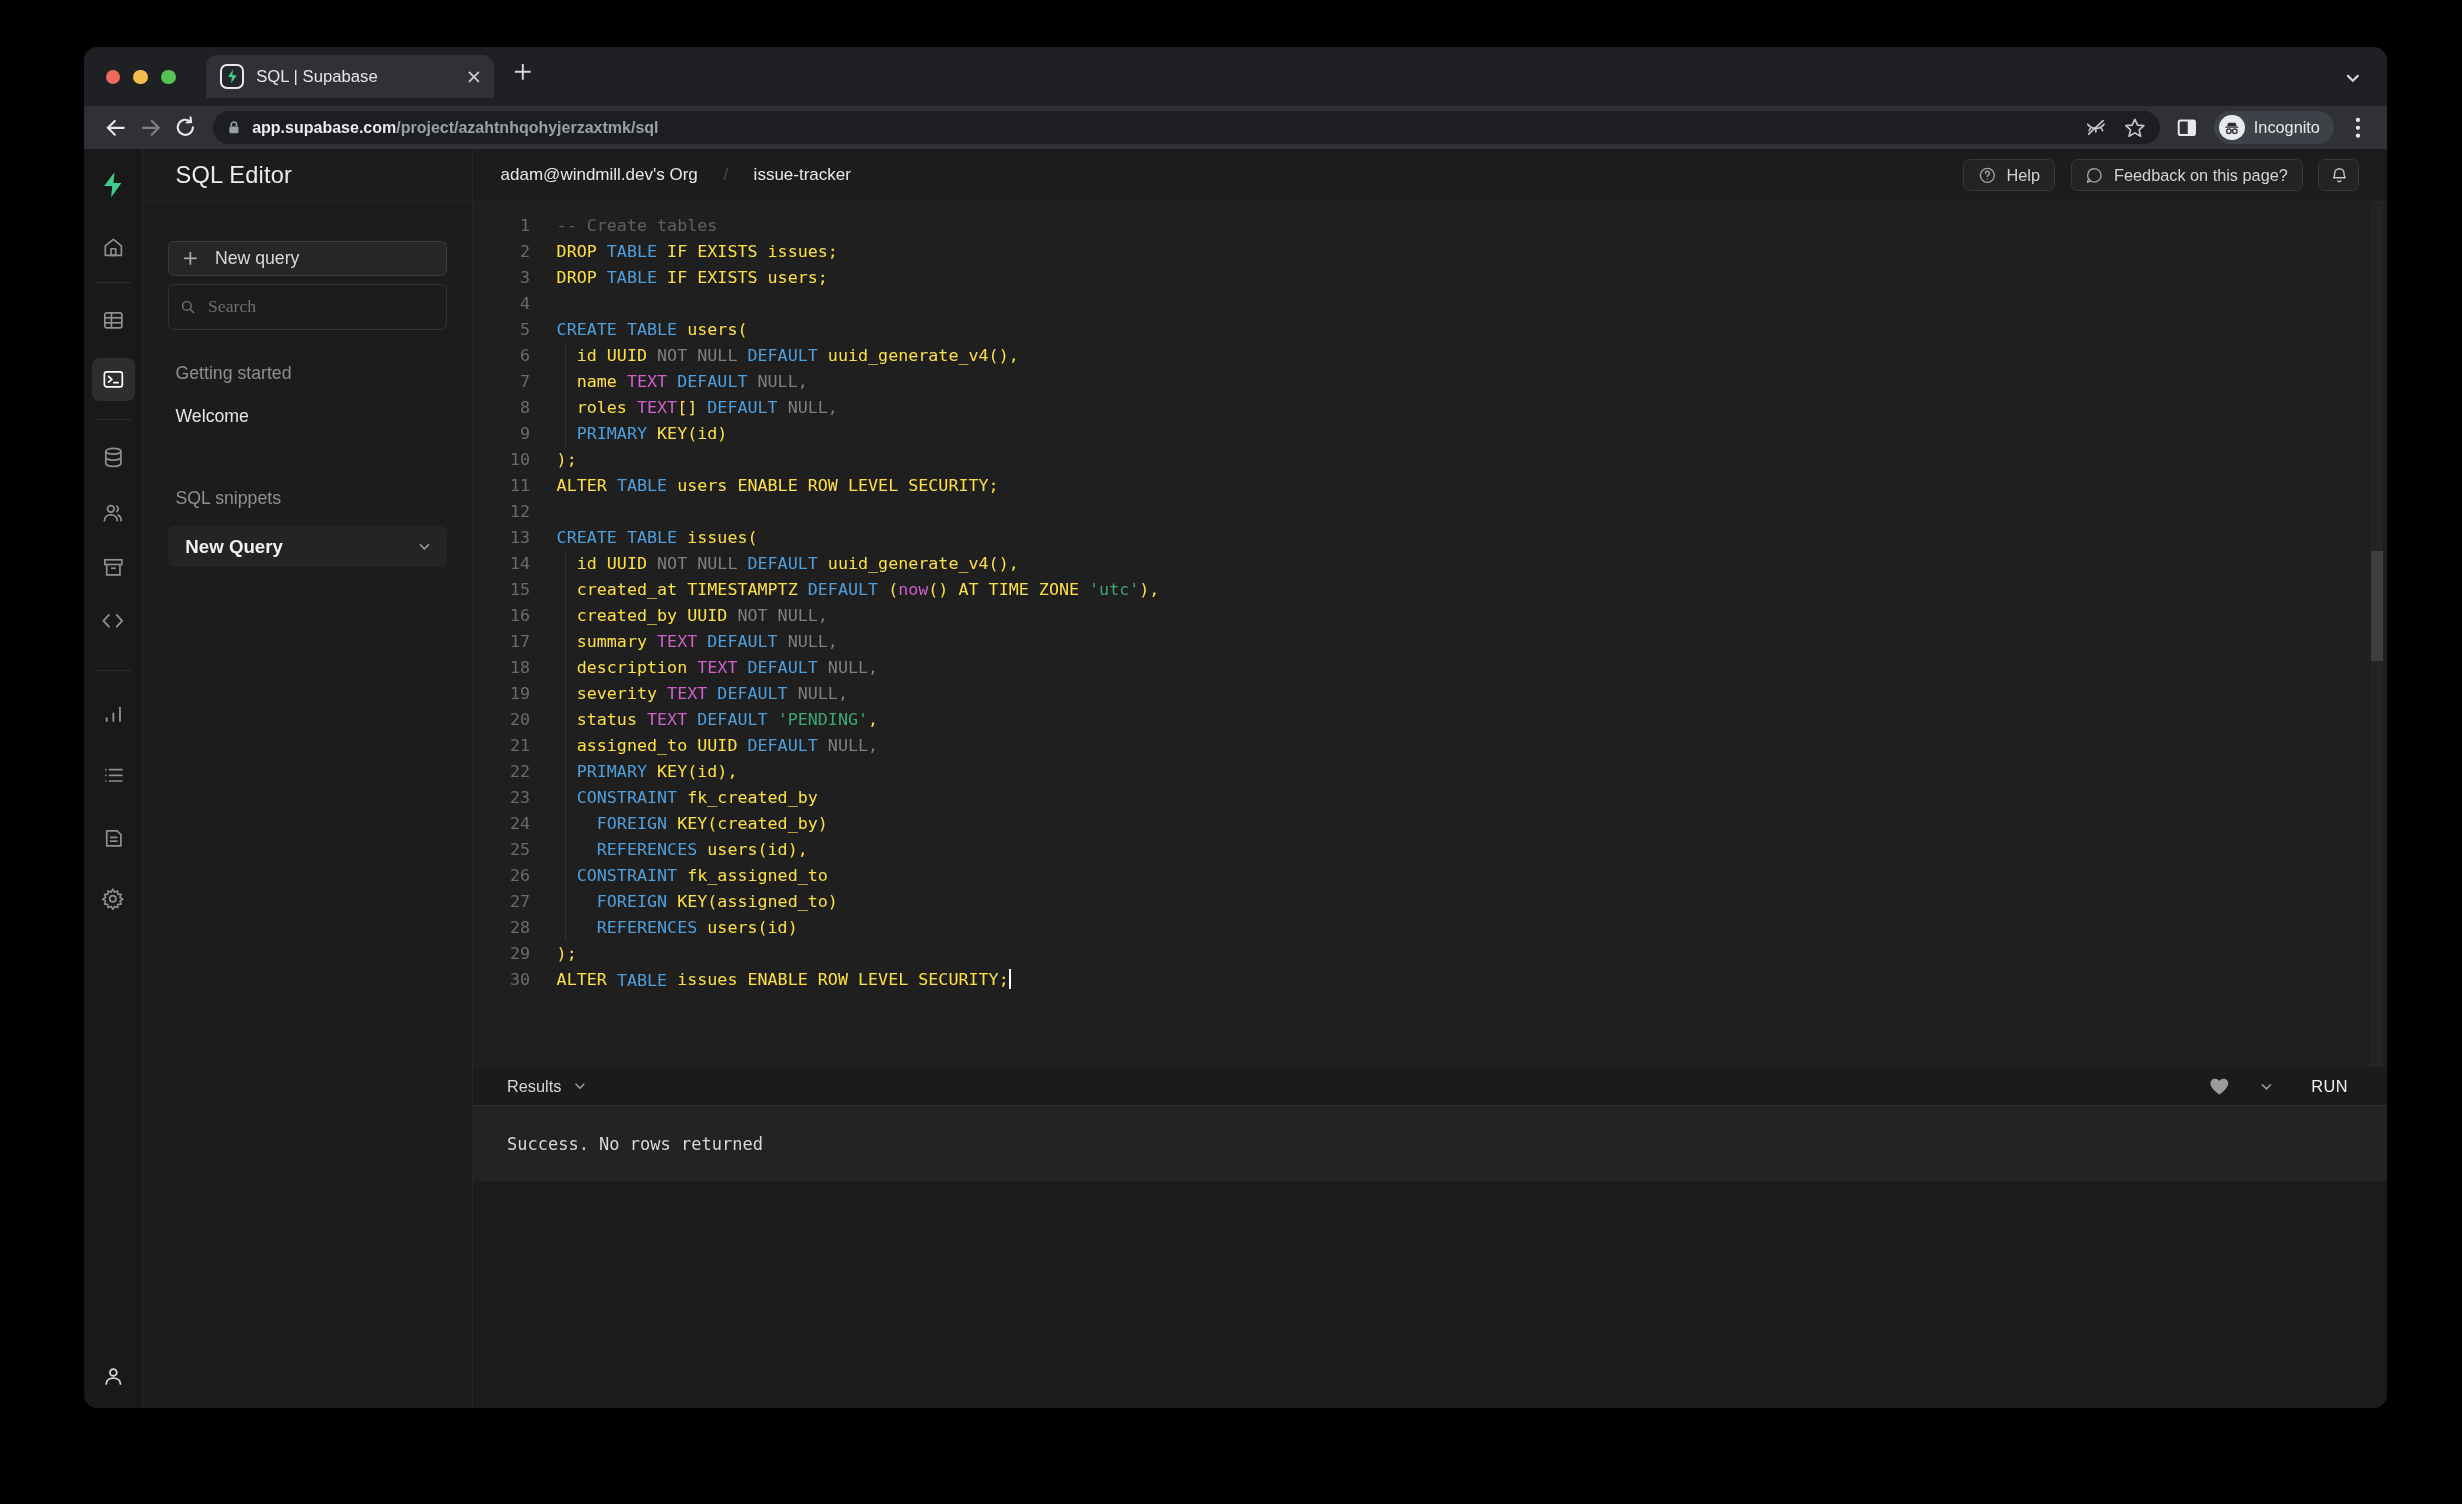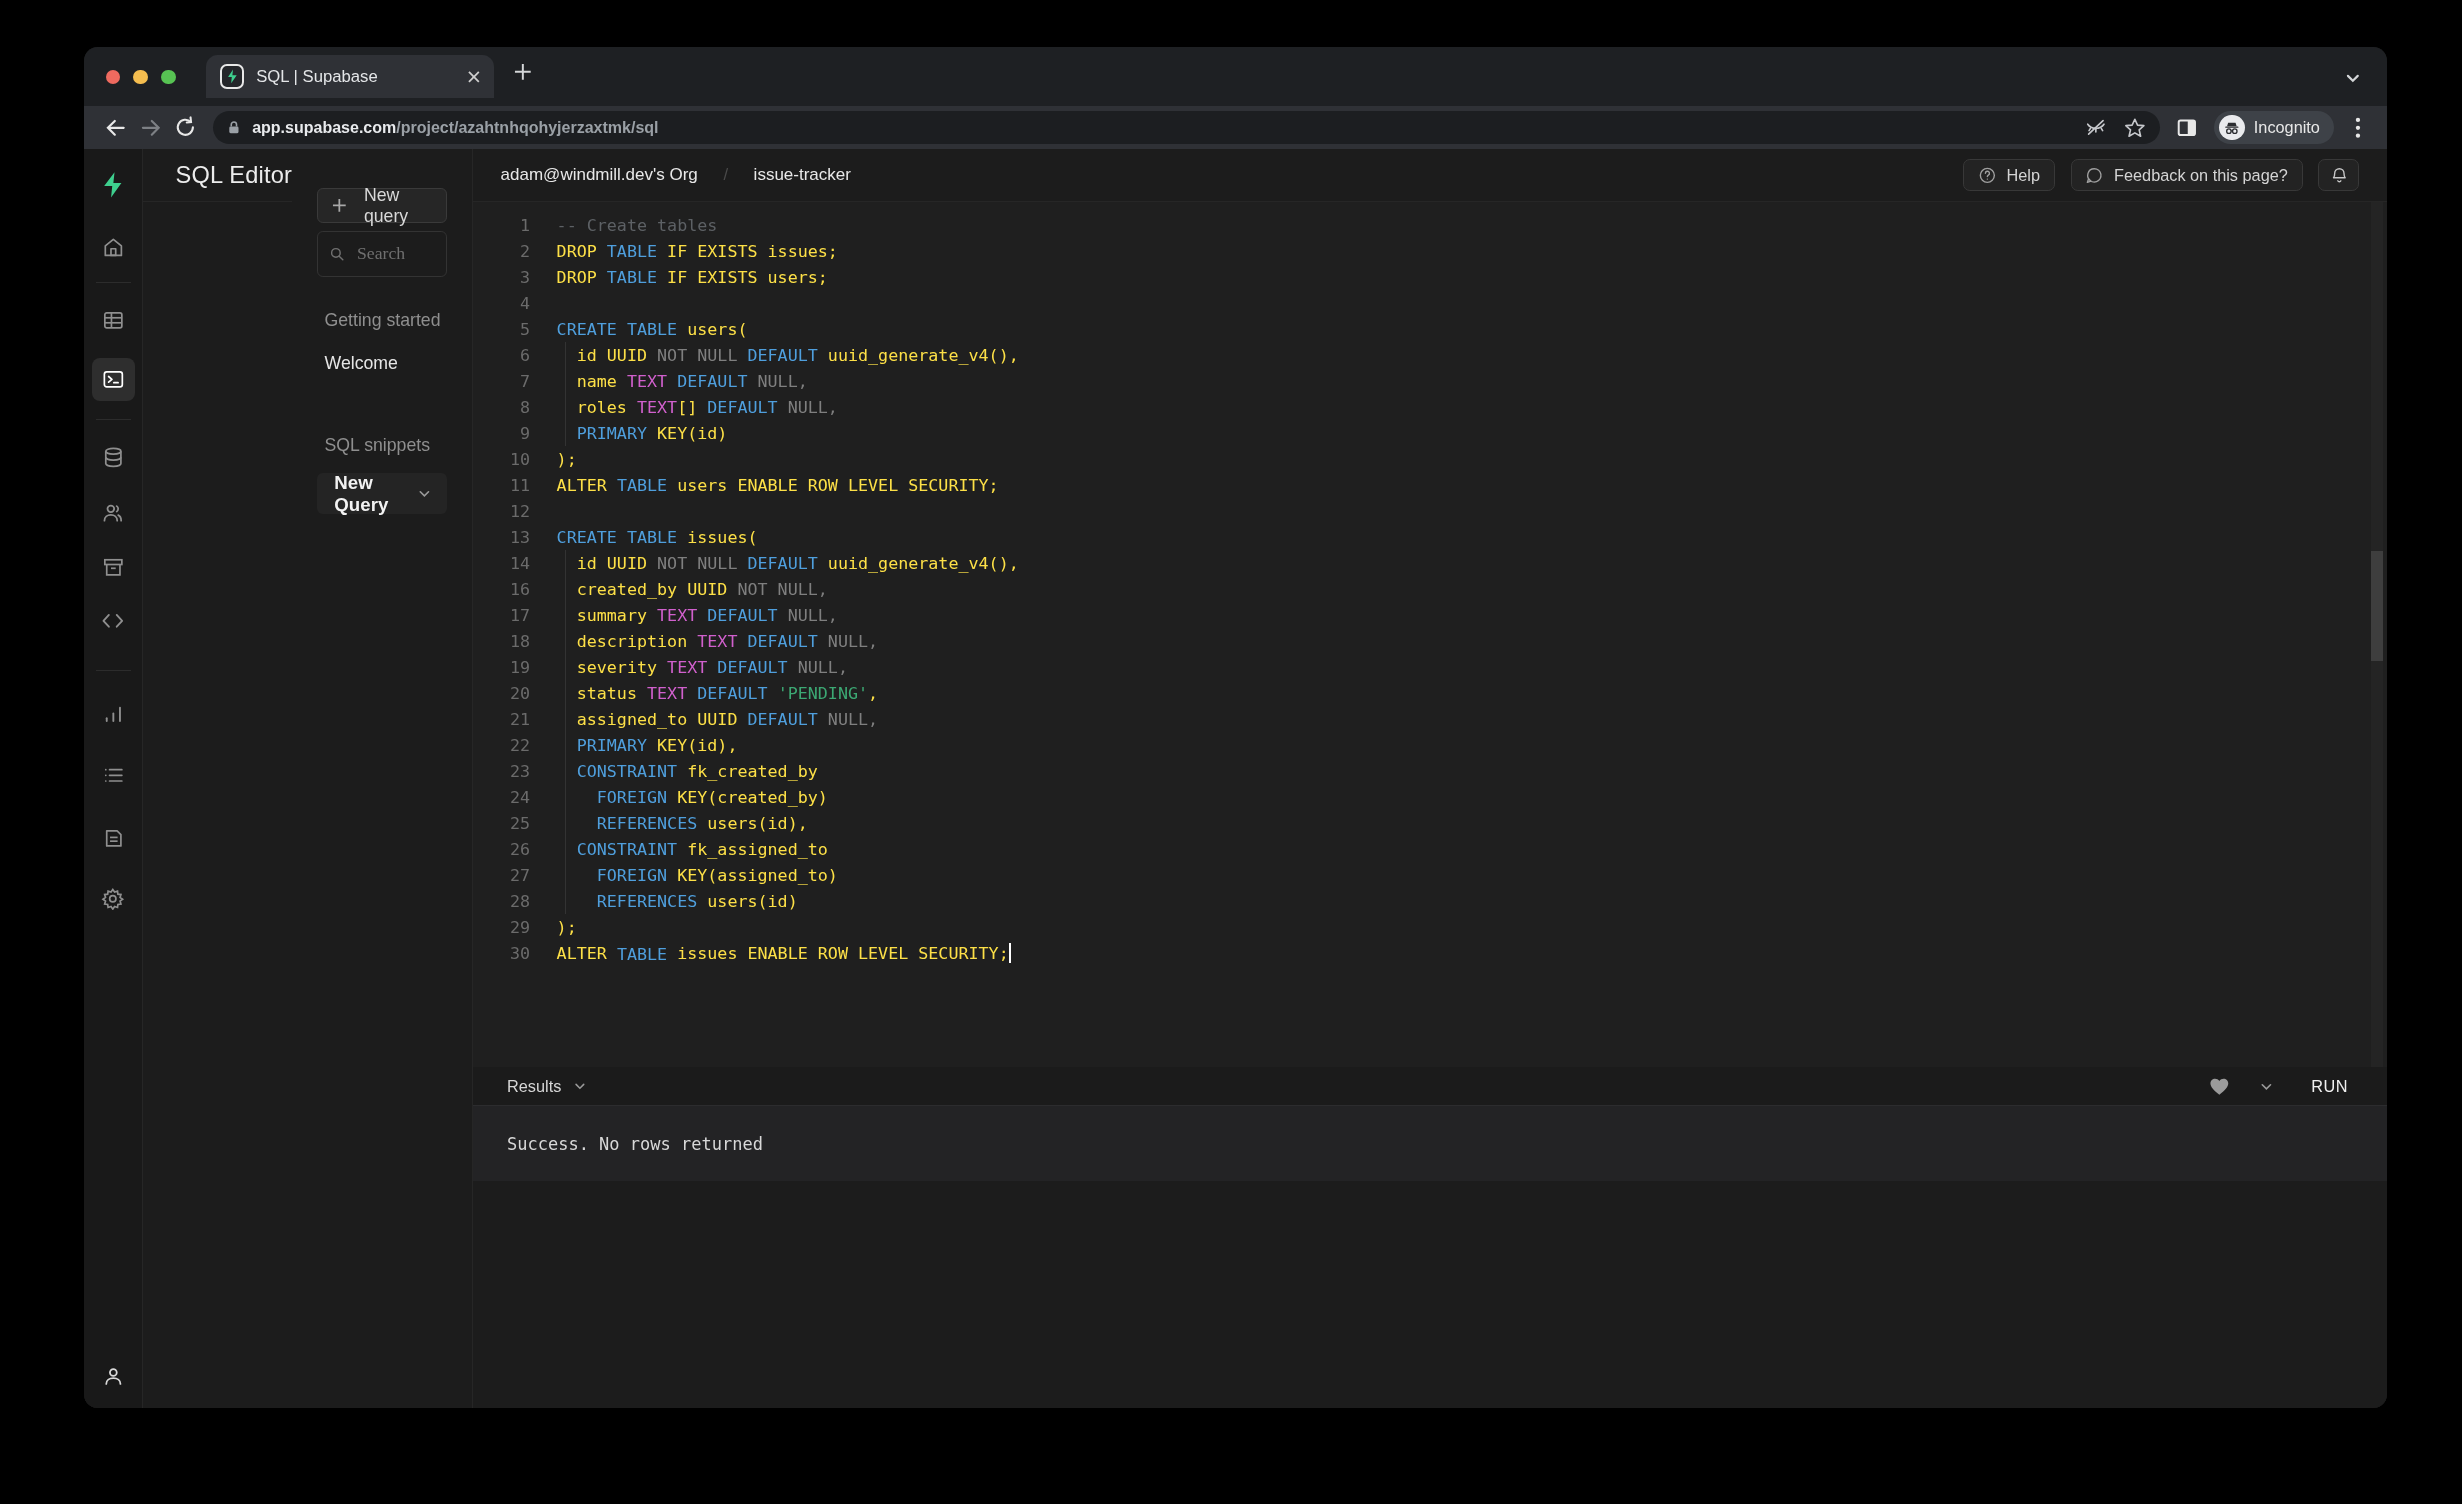--- a/index.html
+++ b/index.html
@@ -43,21 +43,21 @@
   .app { flex:1; display:flex; min-height:0; background:#1c1c1c; }
   .rail { width:59px; flex:none; background:#191919; border-right:1px solid #262626;
           display:flex; flex-direction:column; align-items:center; }
   .rail-item { width:43px; height:43px; border-radius:7.9px; display:flex; align-items:center;
                justify-content:center; color:#8f8f8f; flex:none; }
   .rail-item.active { background:#2e2e2e; color:#fff; }
   .rail-divider { width:35px; border-top:1px solid #2c2c2c; flex:none; }
   .brand { color:#3ecf8e; }
 
   .panel { width:330px; flex:none; background:#1c1c1c; border-right:1px solid #262626;
-           display:flex; }
+           display:flex; flex-direction:column; }
   .panel-header { height:53px; flex:none; border-bottom:1px solid #262626; display:flex;
                   align-items:center; padding-left:32.5px; }
   .panel-title { font-size:23.6px; color:#ececec; letter-spacing:0.2px; }
   .panel-body { padding:0 24.6px; }
   .btn-newquery { margin-top:39px; height:35px; background:#262626; border:1px solid #3a3a3a;
                   border-radius:5.9px; display:flex; align-items:center; padding-left:13.8px; color:#a8a8a8; }
   .btn-newquery span.lbl { margin-left:15.8px; font-size:17.7px; color:#d9d9d9; }
   .search-box { margin-top:7.9px; height:46px; border:1px solid #333; border-radius:5.9px;
                 display:flex; align-items:center; padding-left:11.8px; color:#6f6f6f;font-family:Liberation Serif, serif; }
   .search-box .ph { margin-left:11.8px; font-size:17.7px; color:#6f6f6f; }
@@ -444,20 +444,25 @@
             <div class="code-line">
               <span class="gutter">13</span>
               <span class="code-text"><span class="tok-b">CREATE TABLE</span><span class="tok-w"> issues(</span></span>
             </div>
             <div class="code-line">
               <span class="gutter">14</span>
               <span class="guide"></span>
               <span class="code-text"><span class="tok-w">  id UUID </span><span class="tok-k">NOT NULL</span><span class="tok-w"> </span><span class="tok-b">DEFAULT</span><span class="tok-w"> uuid_generate_v4(),</span></span>
             </div>
             <div class="code-line">
+              <span class="gutter">15</span>
+              <span class="guide"></span>
+              <span class="code-text"><span class="tok-w">  created_at TIMESTAMPTZ </span><span class="tok-b">DEFAULT</span><span class="tok-w"> (</span><span class="tok-m">now</span><span class="tok-w">() AT TIME ZONE </span><span class="tok-g">'utc'</span><span class="tok-w">),</span></span>
+            </div>
+            <div class="code-line">
               <span class="gutter">16</span>
               <span class="guide"></span>
               <span class="code-text"><span class="tok-w">  created_by UUID </span><span class="tok-k">NOT NULL,</span></span>
             </div>
             <div class="code-line">
               <span class="gutter">17</span>
               <span class="guide"></span>
               <span class="code-text"><span class="tok-w">  summary </span><span class="tok-m">TEXT</span><span class="tok-w"> </span><span class="tok-b">DEFAULT</span><span class="tok-w"> </span><span class="tok-k">NULL,</span></span>
             </div>
             <div class="code-line">

